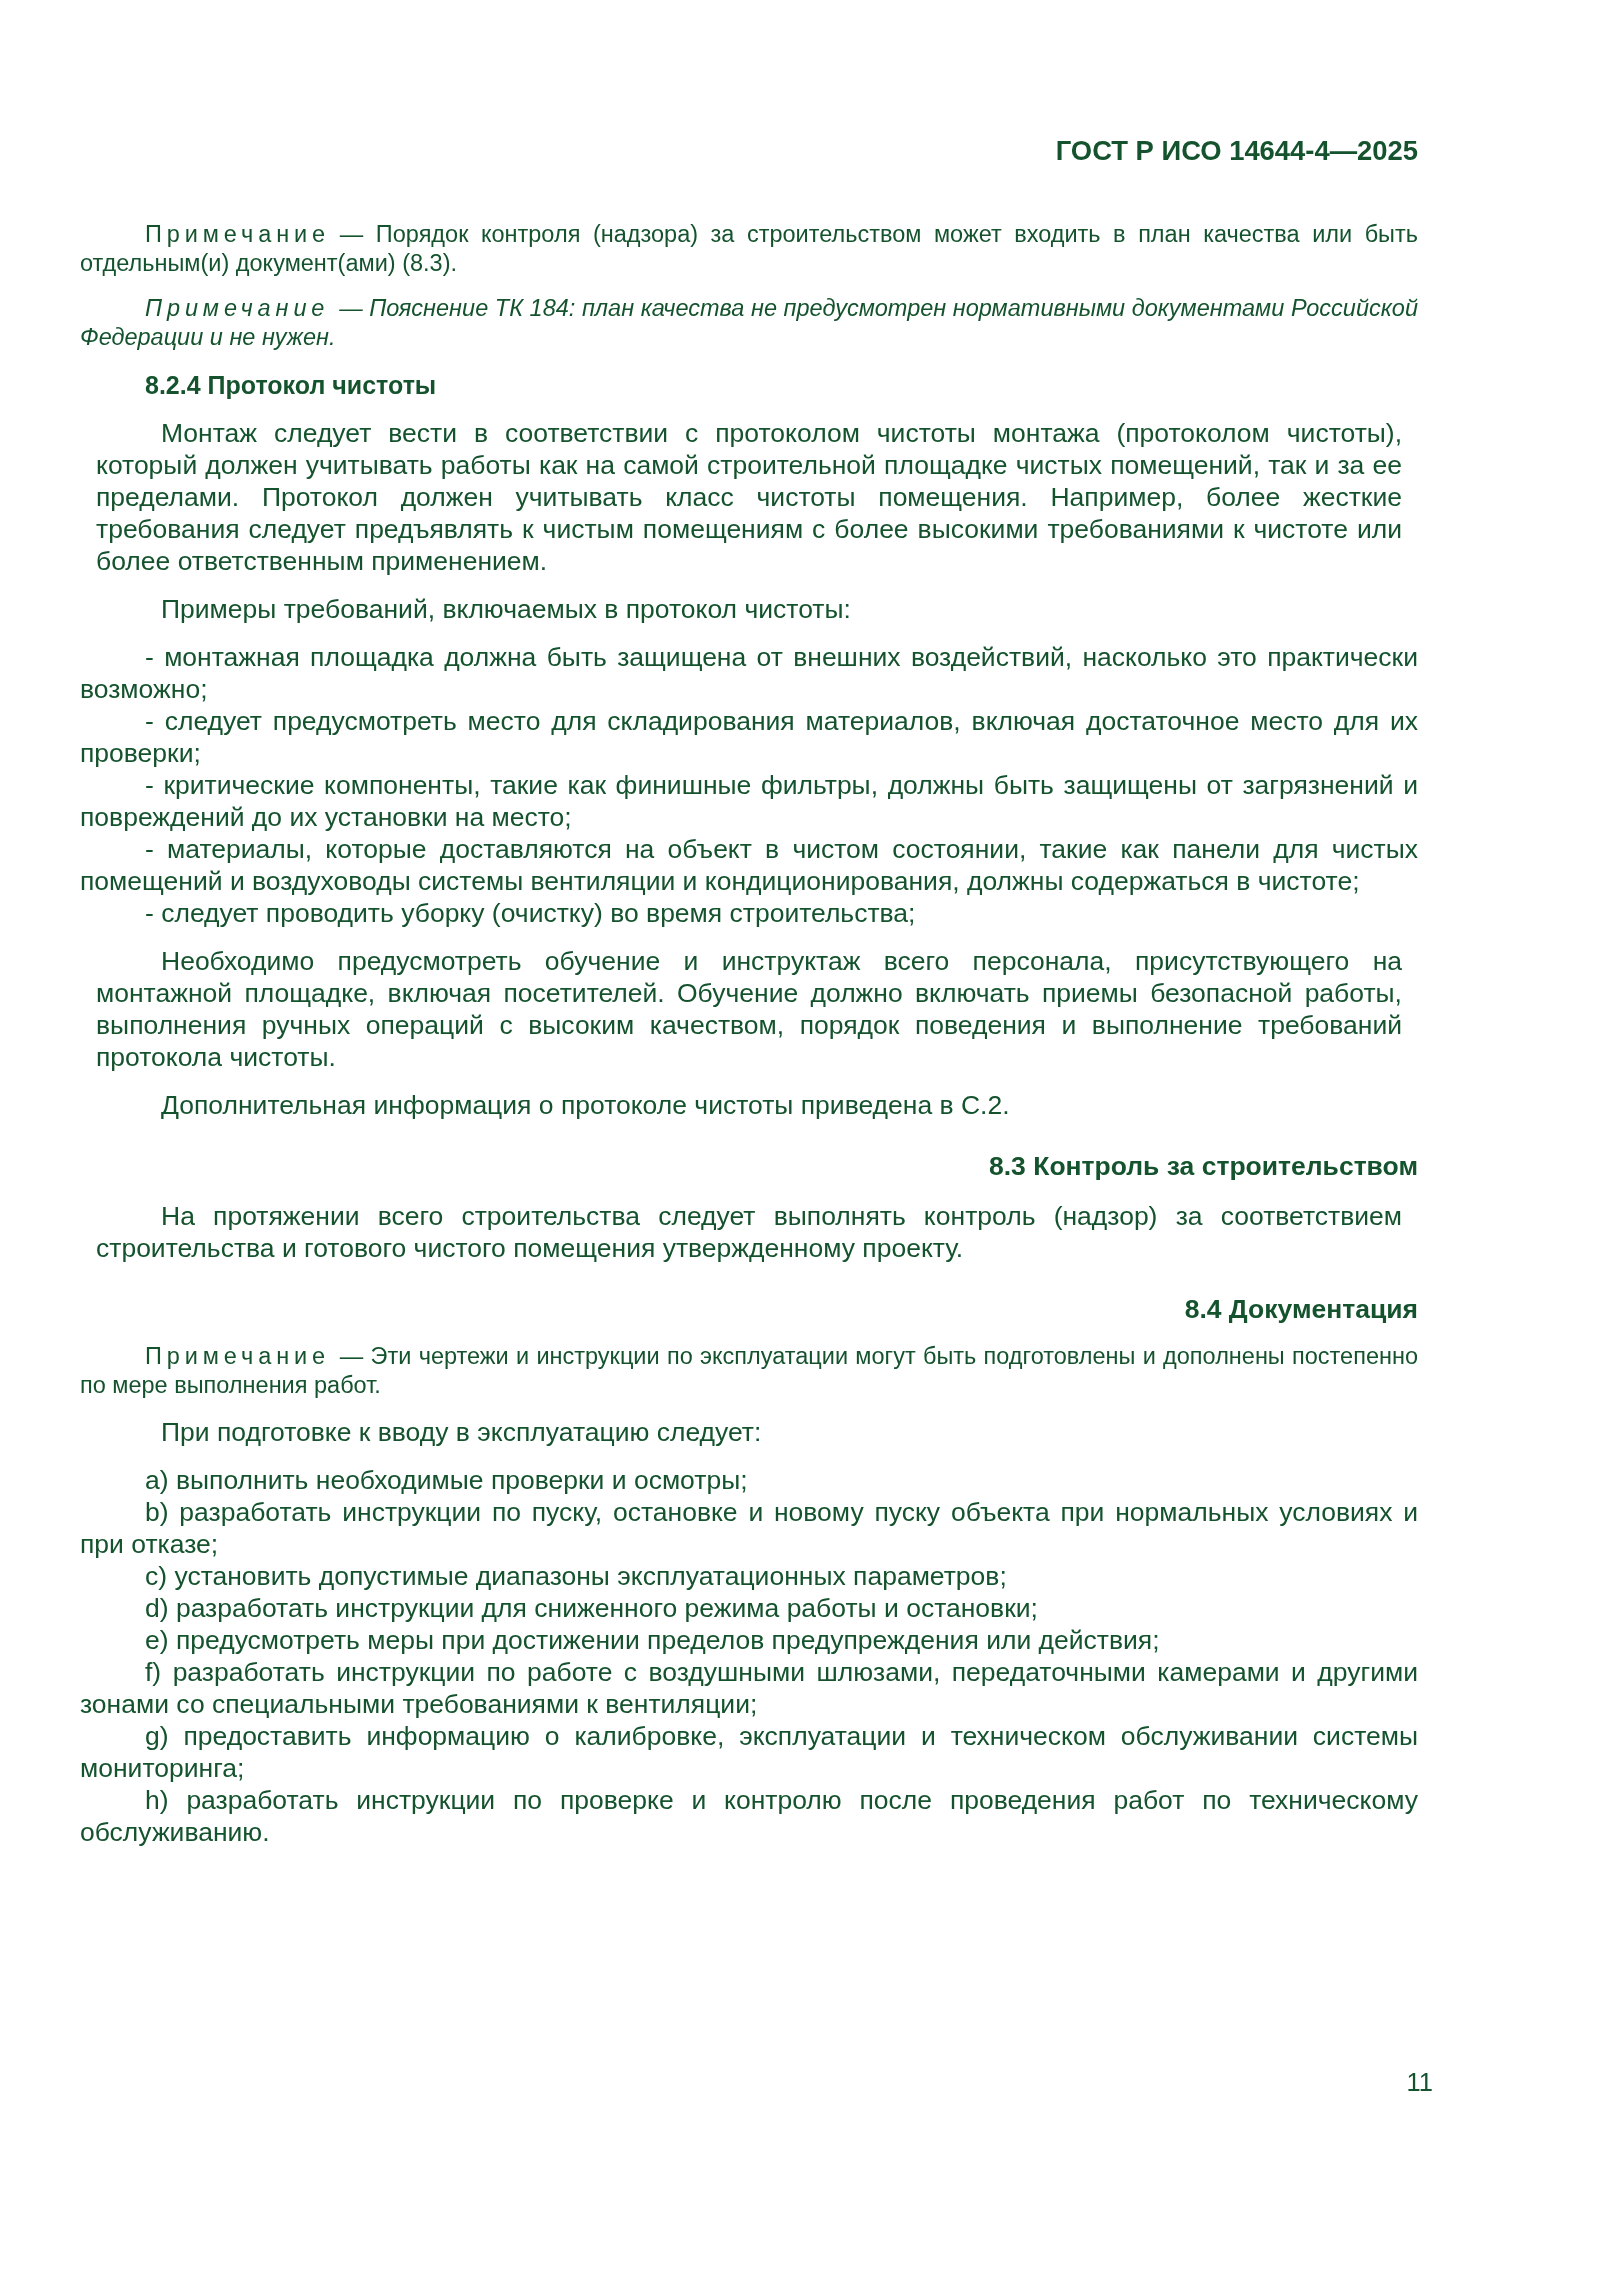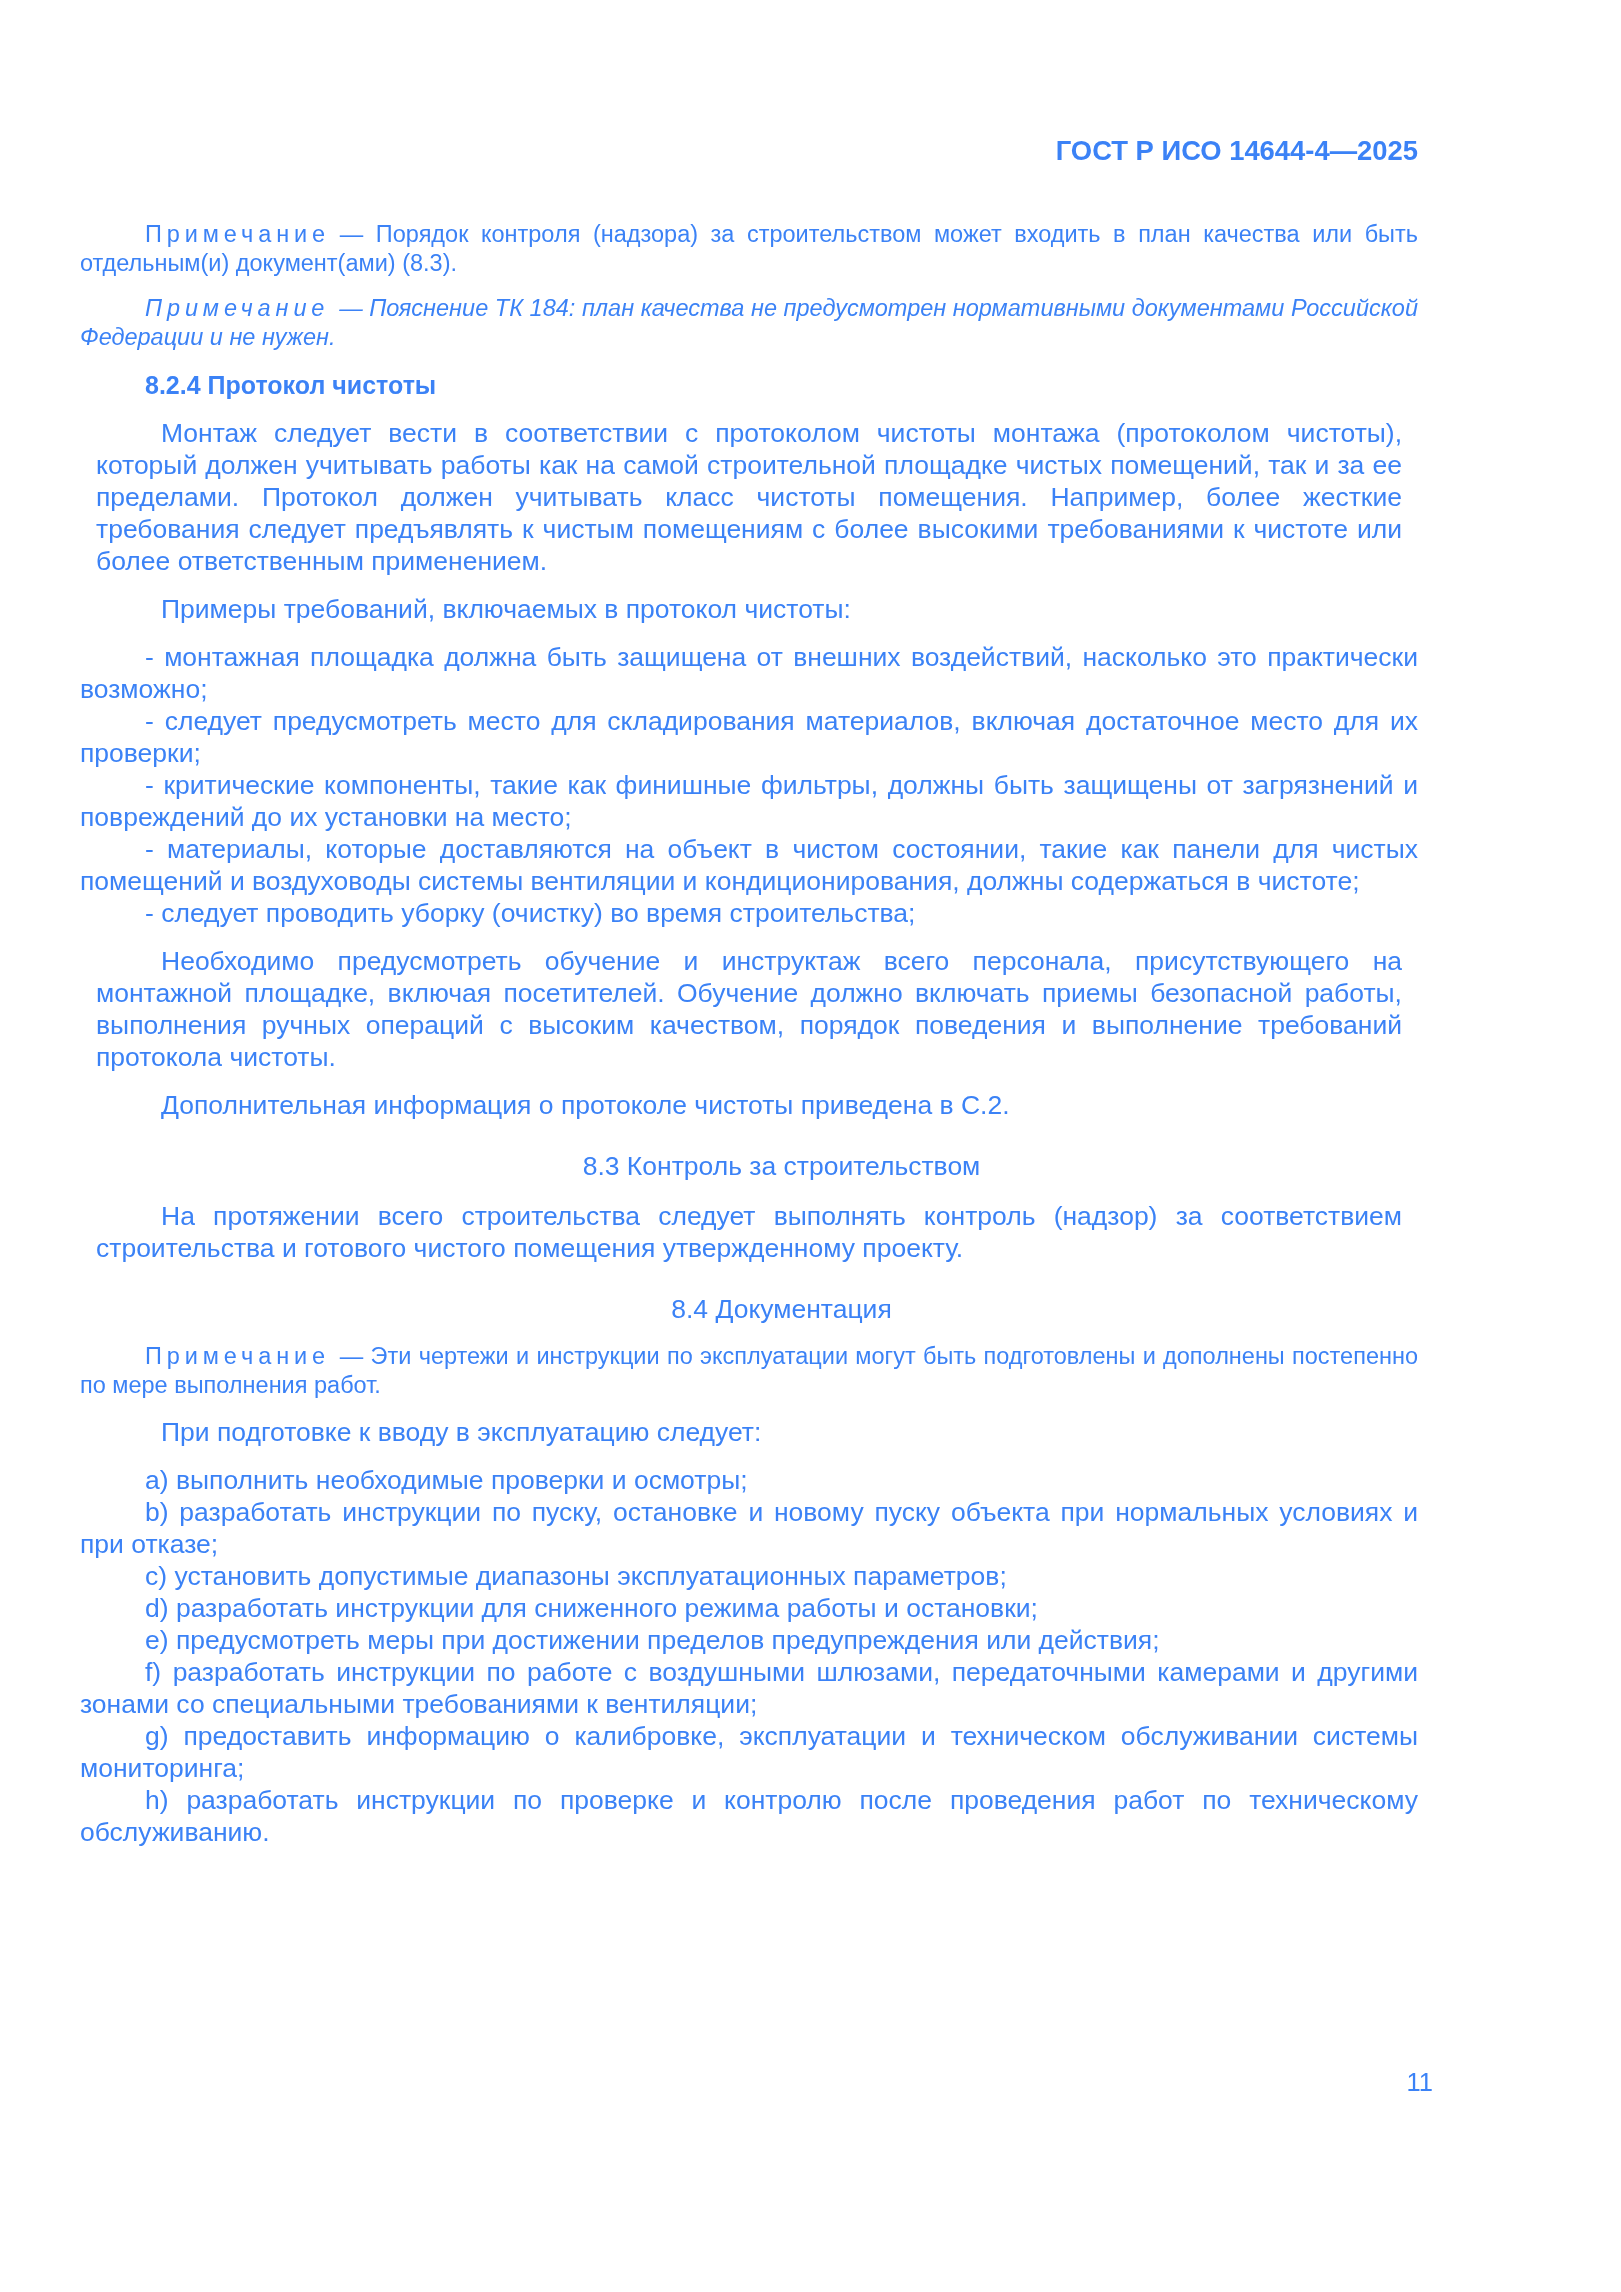--- a/index.html
+++ b/index.html
@@ -3,21 +3,21 @@
 <meta charset="utf-8">
 <style>
   html,body{margin:0;padding:0;background:#e8e8e8;}
   .page{
     position:relative;
     width:1621px;height:2293px;
     background:#ffffff;
     box-sizing:border-box;
     padding:135px 203px 0 80px;
     font-family:"Liberation Sans",sans-serif;
-    color:#3b82f6;
+    color:#14532d;
   }
   .hdr{
     text-align:right;
     font-weight:700;
     font-size:27.4px;
     line-height:32px;
     margin:0 0 53px 0;
   }
   p{
     margin:16px;
@@ -32,22 +32,22 @@
     line-height:29px;
     margin:15.7px 0 15.7px 0;
   }
   .note .note-label{letter-spacing:4.9px;margin-right:9.8px;}
   .note.em, .note.em .note-label{font-style:italic;}
   .h-sub{
     font-size:25px;line-height:32px;font-weight:700;
     margin:17.6px 0 3.9px 0;text-indent:65px;text-align:left;
   }
   .h-sec{
-    font-size:26.5px;line-height:32px;font-weight:400;
-    margin:29px 0 17.6px 0;text-indent:65px;text-align:center;
+    font-size:26.5px;line-height:32px;font-weight:700;
+    margin:29px 0 17.6px 0;text-indent:65px;text-align:right;
   }
   .pagenum{
     position:absolute;
     top:2068px;right:188px;
     font-size:25.5px;line-height:29px;
   }
 </style>
 </head>
 <body>
 

